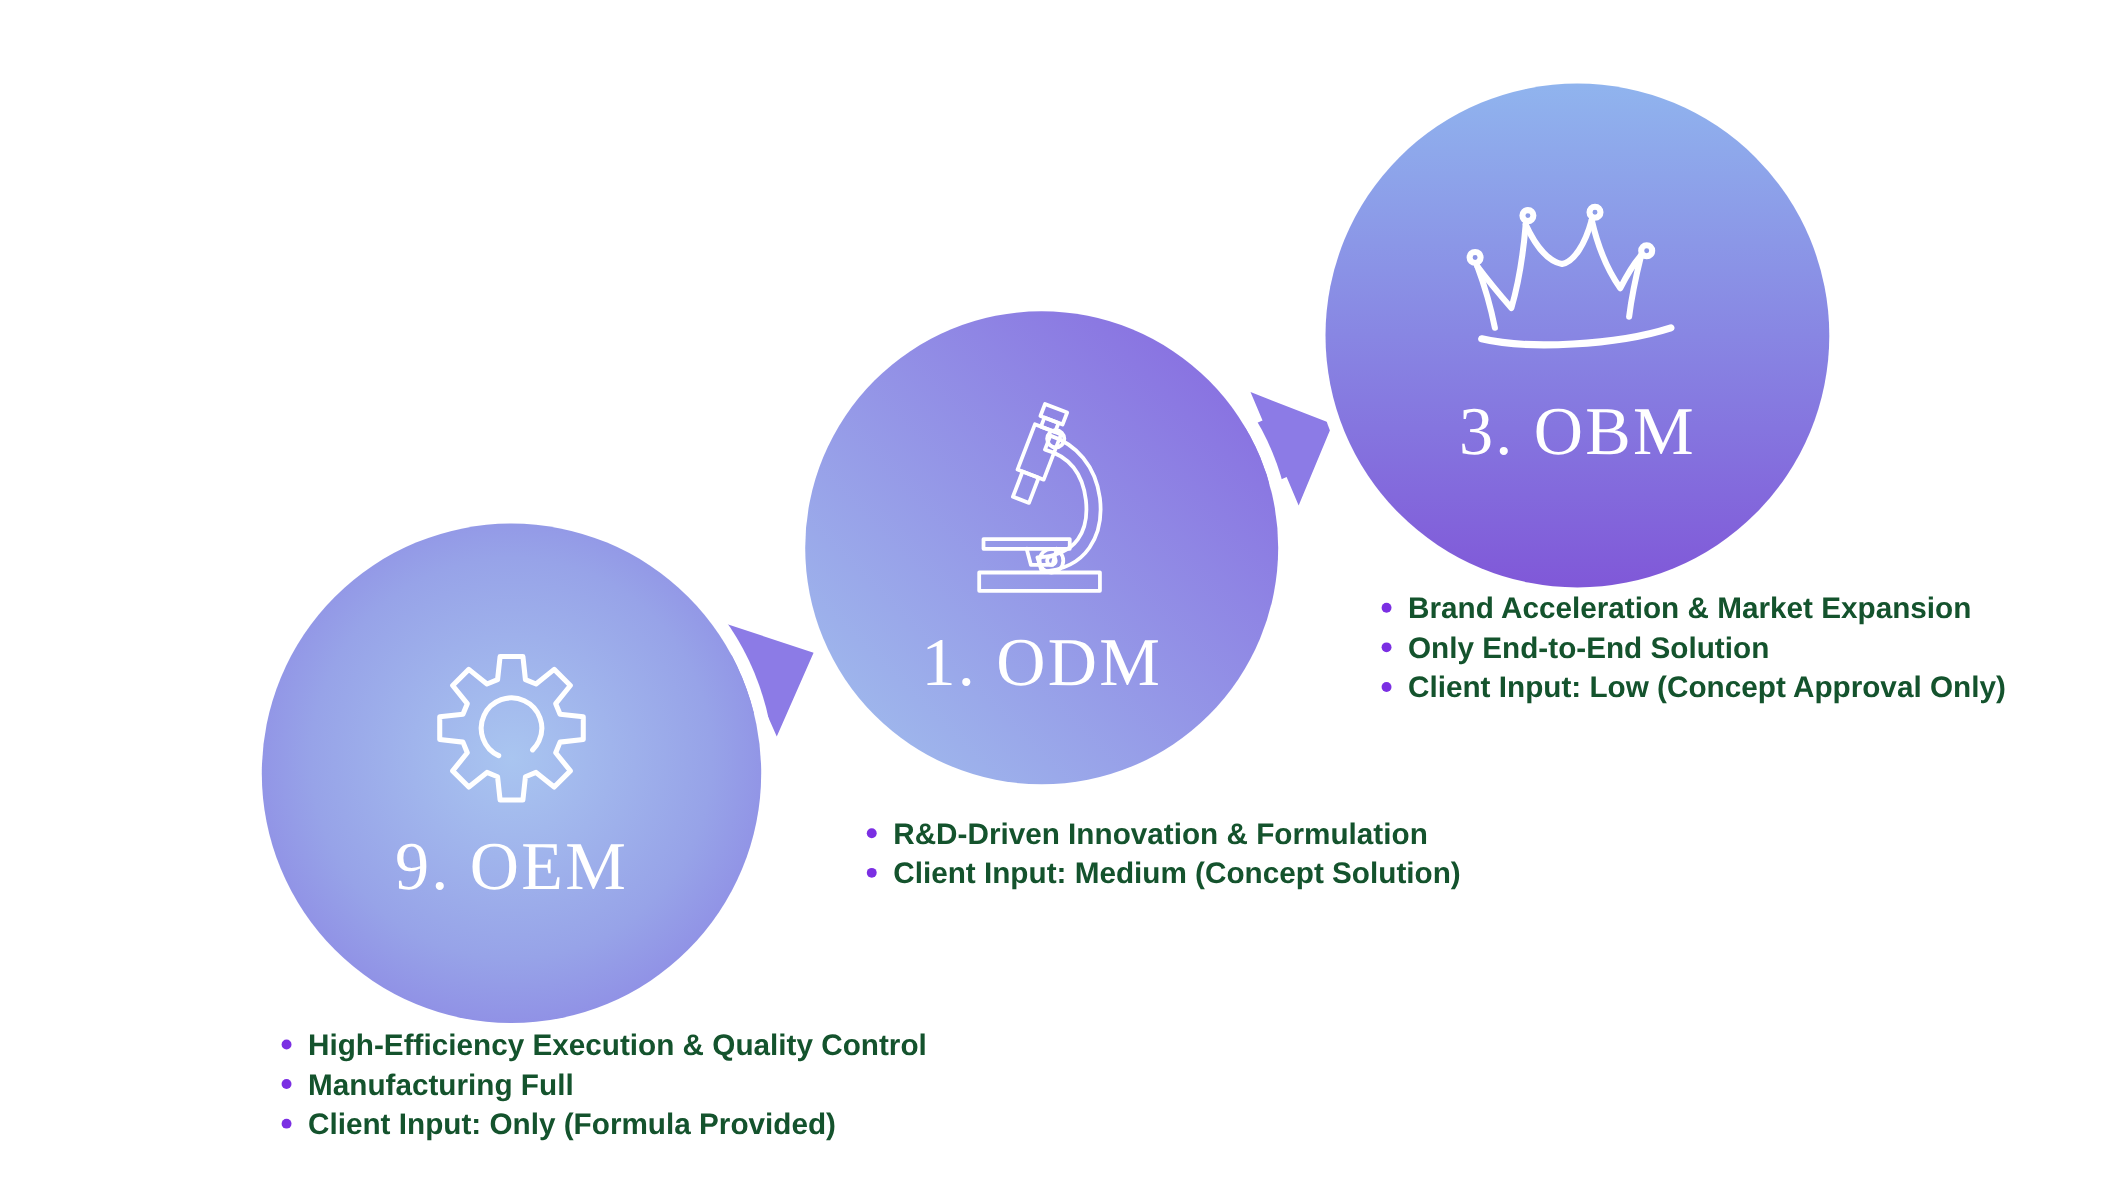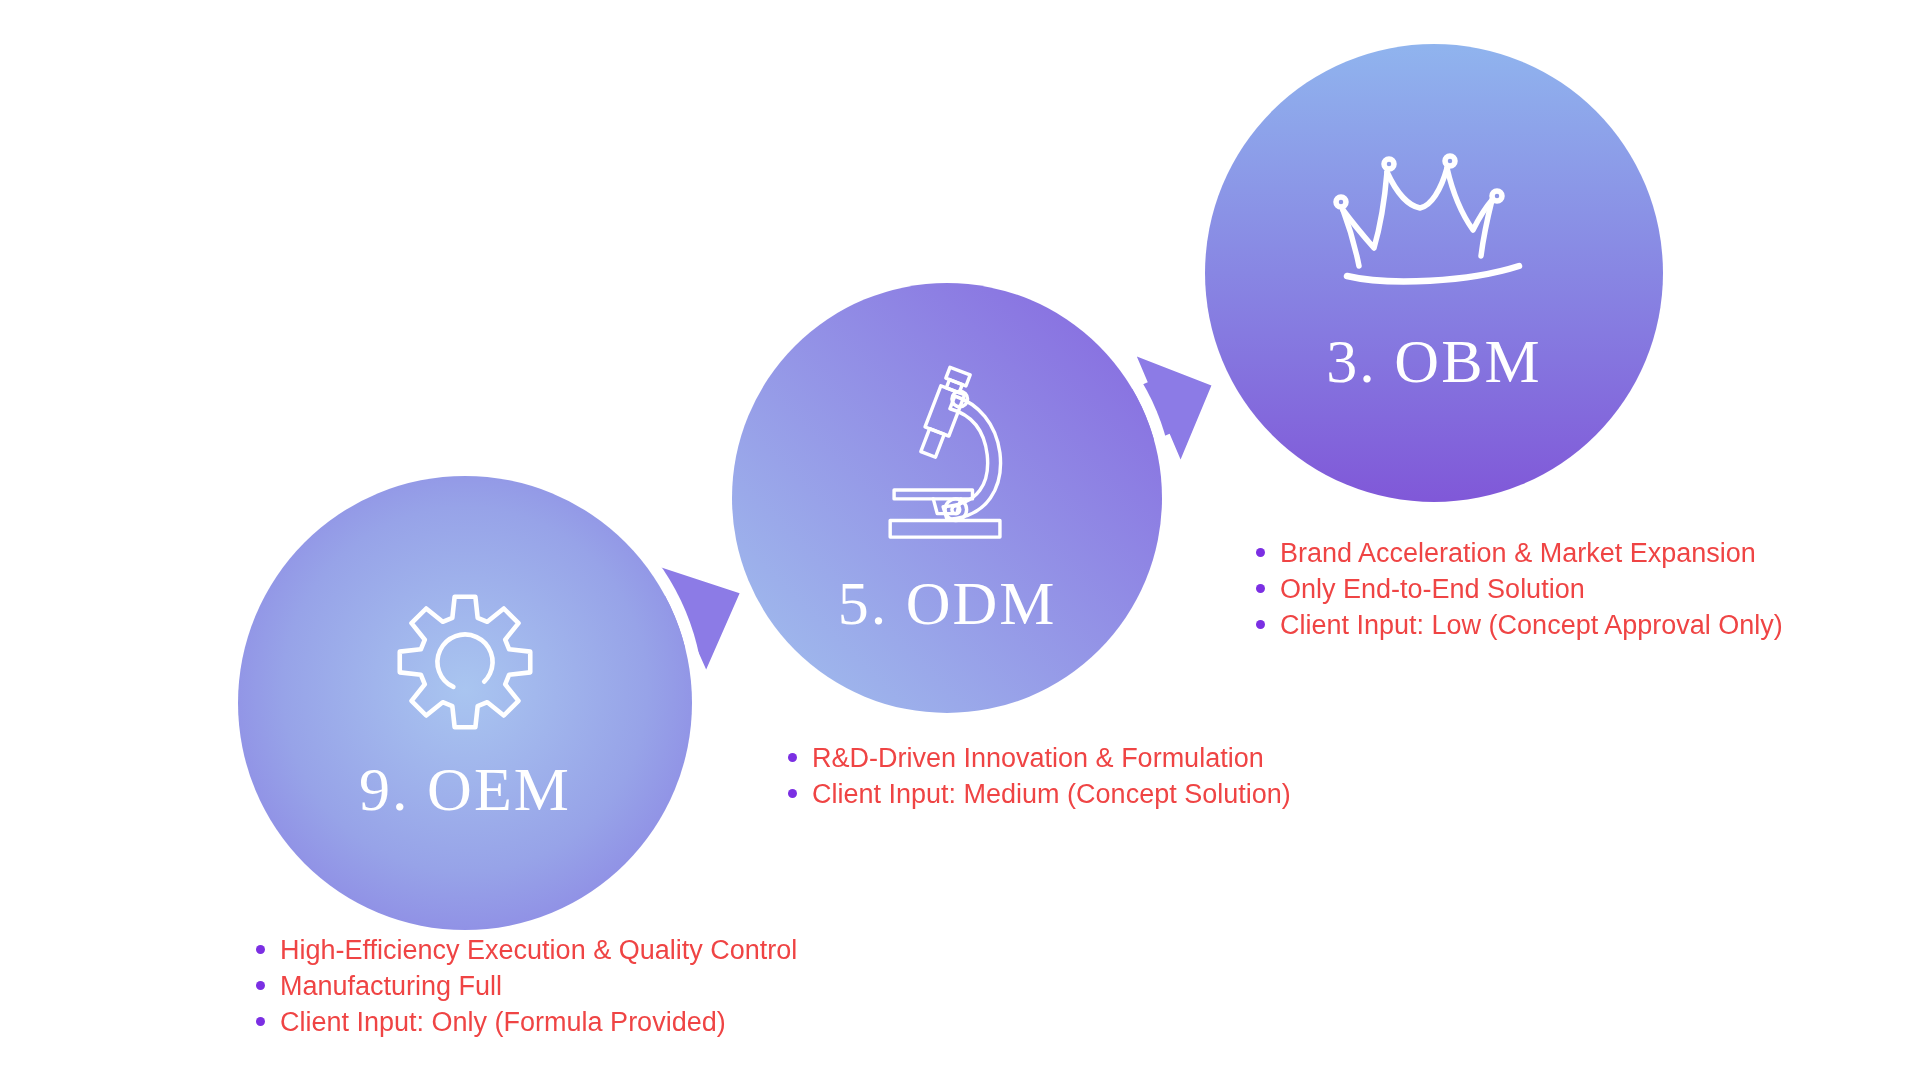--- a/index.html
+++ b/index.html
@@ -17,40 +17,40 @@
   }
   #circle-oem{
     left:238px;top:476px;width:454px;height:454px;
     background:radial-gradient(circle at 50% 47%,#a9c5f0 0%,#97a3e8 55%,#8677e2 100%);
   }
   #circle-odm{
     left:732px;top:283px;width:430px;height:430px;
     background:linear-gradient(45deg,#a2c2ee 0%,#8566df 100%);
   }
   #circle-obm{
-    left:1205px;top:44px;width:458px;height:458px;
+    left:1205px;top:76px;width:458px;height:458px;
     background:linear-gradient(180deg,#90b4ee 0%,#8058d8 100%);
   }
   .stage-label{
     position:absolute;left:0;width:100%;text-align:center;
     transform:translateY(-50%);
     font-family:"Liberation Serif",serif;font-weight:400;
     font-size:62px;letter-spacing:2px;color:#ffffff;white-space:nowrap;
   }
   #circle-oem .stage-label{top:313px;}
   #circle-odm .stage-label{top:320px;}
   #circle-obm .stage-label{top:317px;}
   .stage-icon{position:absolute;}
   #gear-box{left:149px;top:108px;width:156px;height:156px;}
   #microscope-box{left:152px;top:64px;width:128px;height:196px;}
   #crown-box{left:124px;top:106px;width:210px;height:140px;}
   
   .bullet-list{
     position:absolute;z-index:3;margin:0;padding:0;list-style:none;
-    color:#ef4444;font-size:27px;line-height:36px;font-weight:400;
+    color:#14532d;font-size:27px;line-height:36px;font-weight:700;
   }
   #bullets-oem{left:250px;top:932px;}
   #bullets-odm{left:782px;top:740px;}
   #bullets-obm{left:1250px;top:535px;}
   .bullet-list li{position:relative;padding-left:30px;white-space:nowrap;}
   .bullet-list li::before{
     content:"";position:absolute;left:6px;top:13px;width:9px;height:9px;
     border-radius:50%;background:#7b2fe3;
   }
 </style>
@@ -102,21 +102,21 @@
           <rect x="10" y="146" width="80" height="9"></rect>
           <path d="M 50 155 L 54 170 L 74 170 L 78 155"></path>
 
           <circle cx="73" cy="166" r="11"></circle>
           <circle cx="73" cy="166" r="4"></circle>
 
           <rect x="6" y="177" width="112" height="17"></rect>
         </g>
       </svg>
     </div>
-    <span class="stage-label">5. ODM</span>
+    <span class="stage-label">1. ODM</span>
   </div>
 
   <div id="circle-obm" class="stage-circle">
     <div id="crown-box" class="stage-icon">
       <svg width="210" height="140" viewBox="0 0 210 140">
         <g fill="none" stroke="#ffffff" stroke-width="5.5" stroke-linejoin="round" stroke-linecap="round">
           <path d="M 30 116 C 26 96 20 76 14 60"></path>
           <circle cx="12" cy="52" r="5"></circle>
           <path d="M 14 60 C 26 76 38 90 45 98 C 52 74 56 46 58 22"></path>
           <circle cx="60" cy="14" r="5"></circle>

